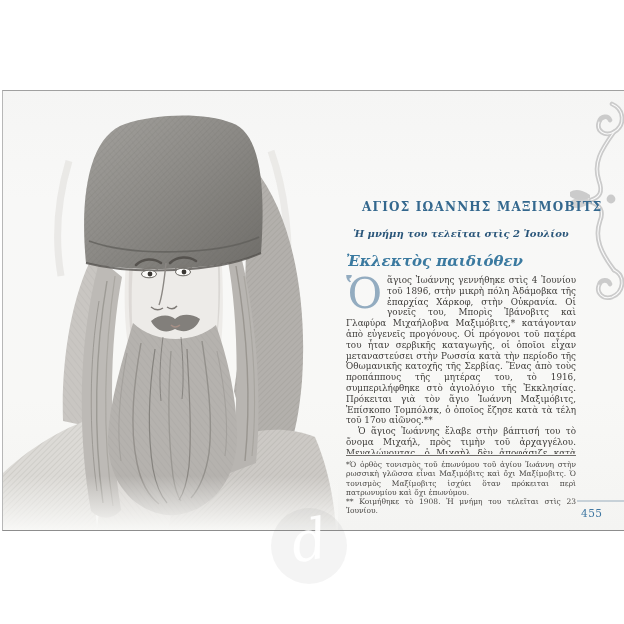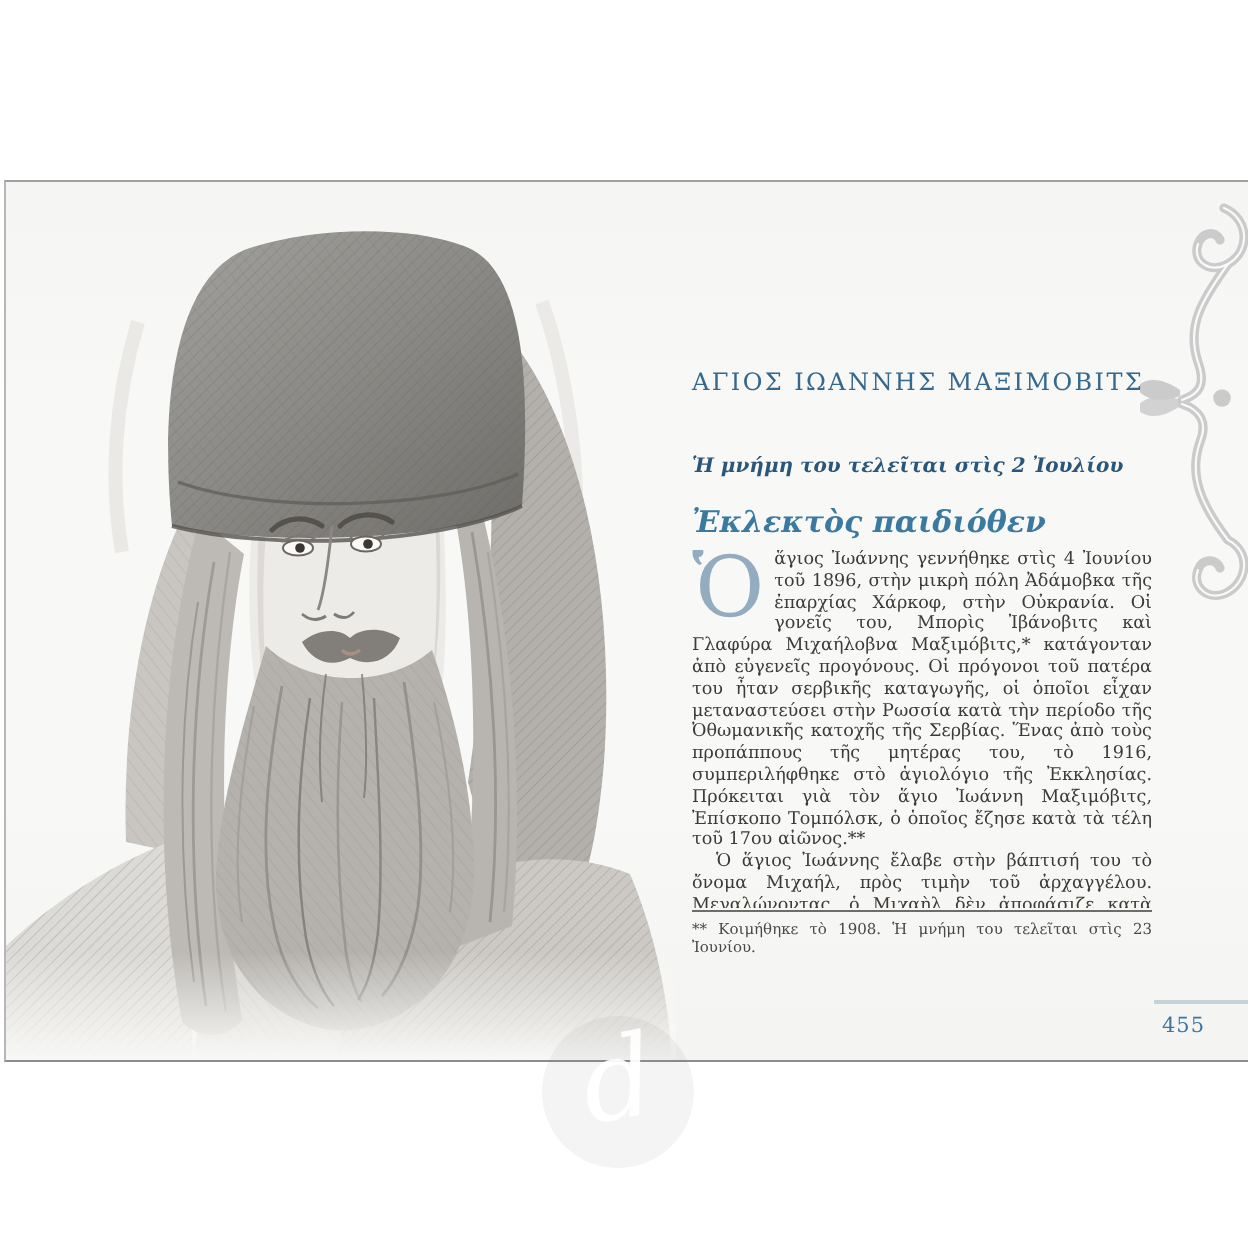--- a/index.html
+++ b/index.html
@@ -15,29 +15,29 @@
     border-bottom:1px solid #8d8d8d;
     border-left:1px solid #b7b7b7;
   }
   
   .portrait{position:absolute;left:0;top:0;width:335px;height:439px;}
   
   .ornament{position:absolute;right:0;top:4px;width:54px;height:212px;}
   
   .text-col{position:absolute;left:343px;top:0;width:230px;height:439px;color:#3d3b38;}
   .title{
-    position:absolute;left:0;top:93px;width:230px;margin:0;
-    font-size:12px;font-weight:400;letter-spacing:1.2px;color:#34688e;white-space:nowrap;
+    position:absolute;left:0;top:93px;width:230px;margin:16px;
+    font-size:12px;font-weight:700;letter-spacing:1.2px;color:#34688e;white-space:nowrap;
   }
   .subtitle{
     position:absolute;left:0;top:112px;width:230px;margin:0;
     font-size:11px;font-weight:500;color:#6b95ad;white-space:nowrap;
   }
   .feast{
-    position:absolute;left:0;top:137px;width:230px;margin:0;text-align:left;
+    position:absolute;left:0;top:137px;width:230px;margin:0;text-align:center;
     font-size:10px;font-style:italic;font-weight:700;color:#2a567a;
   }
   .section-heading{
     position:absolute;left:0;top:161px;width:230px;margin:0;
     font-size:15px;font-style:italic;font-weight:600;color:#3b7aa0;
   }
   .body-block{
     position:absolute;left:0;top:184px;width:230px;height:179px;overflow:hidden;
     font-size:8.8px;line-height:10.8px;text-align:justify;color:#3d3b38;
   }
@@ -199,20 +199,21 @@
       <p class="feast">Ἡ μνήμη του τελεῖται στὶς 2 Ἰουλίου</p>
       <h3 class="section-heading">Ἐκλεκτὸς παιδιόθεν</h3>
 
       <div class="body-block">
         <p class="p1"><span class="dropcap">Ὁ</span><span>ἅγιος Ἰωάννης γεννήθηκε στὶς 4 Ἰουνίου τοῦ 1896, στὴν μικρὴ πόλη Ἀδάμοβκα τῆς ἐπαρχίας Χάρκοφ, στὴν Οὐκρανία. Οἱ γονεῖς του, Μπορὶς Ἰβάνοβιτς καὶ Γλαφύρα Μιχαήλοβνα Μαξιμόβιτς,* κατάγονταν ἀπὸ εὐγενεῖς προγόνους. Οἱ πρόγονοι τοῦ πατέρα του ἦταν σερβικῆς καταγωγῆς, οἱ ὁποῖοι εἶχαν μεταναστεύσει στὴν Ρωσσία κατὰ τὴν περίοδο τῆς Ὀθωμανικῆς κατοχῆς τῆς Σερβίας. Ἕνας ἀπὸ τοὺς προπάππους τῆς μητέρας του, τὸ 1916, συμπεριλήφθηκε στὸ ἁγιολόγιο τῆς Ἐκκλησίας. Πρόκειται γιὰ τὸν ἅγιο Ἰωάννη Μαξιμόβιτς, Ἐπίσκοπο Τομπόλσκ, ὁ ὁποῖος ἔζησε κατὰ τὰ τέλη τοῦ 17ου αἰῶνος.**</span></p>
         <p class="p2">Ὁ ἅγιος Ἰωάννης ἔλαβε στὴν βάπτισή του τὸ ὄνομα Μιχαήλ, πρὸς τιμὴν τοῦ ἀρχαγγέλου. Μεγαλώνοντας, ὁ Μιχαὴλ δὲν ἀποφάσιζε κατὰ πόσο ἤθελε νὰ ἀκολουθήση</p>
       </div>
 
       <div class="fn-rule"></div>
       <div class="footnotes">
+        <p>*Ὁ ὀρθὸς τονισμὸς τοῦ ἐπωνύμου τοῦ ἁγίου Ἰωάννη στὴν ρωσσικὴ γλῶσσα εἶναι Μαξιμόβιτς καὶ ὄχι Μαξίμοβιτς. Ὁ τονισμὸς Μαξίμοβιτς ἰσχύει ὅταν πρόκειται περὶ πατρωνυμίου καὶ ὄχι ἐπωνύμου.</p>
         <p>** Κοιμήθηκε τὸ 1908. Ἡ μνήμη του τελεῖται στὶς 23 Ἰουνίου.</p>
       </div>
     </div>
 
   </div>
 
   <div class="page-number">455</div>
   <div class="pagenum-rule"></div>
 
   <div class="watermark">

